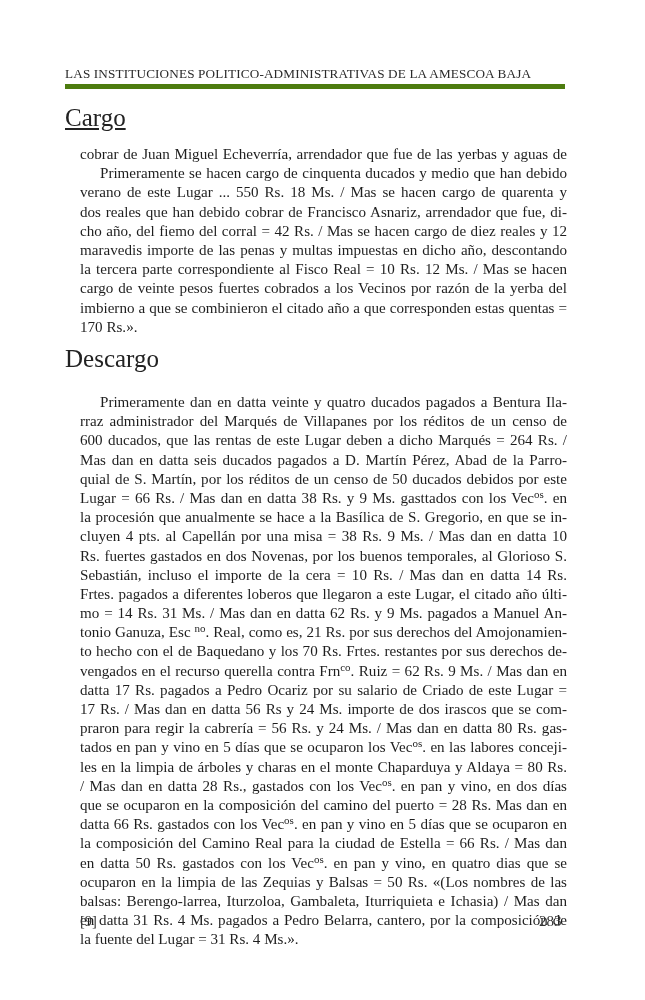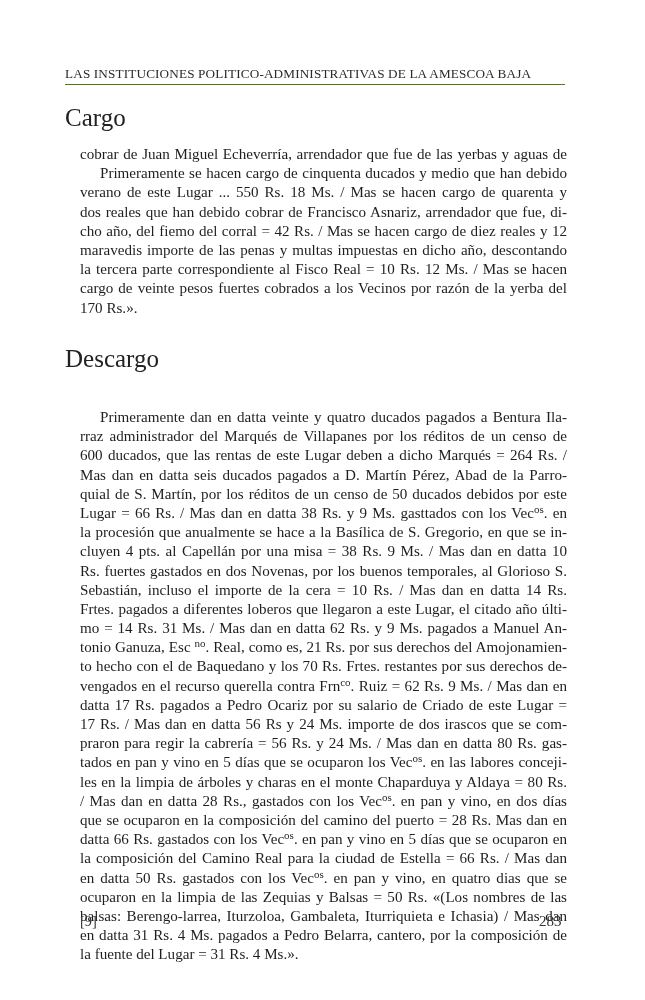--- a/index.html
+++ b/index.html
@@ -1,49 +1,50 @@
 <!DOCTYPE html>
 <html><head>
 <meta charset="utf-8">
 <style>
   html, body { margin: 0; padding: 0; background: #ffffff; }
   body { width: 645px; height: 1000px; position: relative; overflow: hidden;
          font-family: "Liberation Serif", "DejaVu Serif", serif; color: #1e1e1e; }
   .running-head { position: absolute; left: 65px; top: 66px; width: 500px;
          font-size: 13.2px; letter-spacing: 0.15px; white-space: nowrap;
-         border-bottom: 1px solid #4d7c0f; padding-bottom: 2px; color: #2a2a2a; }
+         border-bottom: 5px solid #4d7c0f; padding-bottom: 2px; color: #2a2a2a; }
   .heading { position: absolute; left: 65px; font-size: 25px; font-weight: normal; margin: 0; color: #222; }
-  .h-cargo { top: 104px; }
+  .h-cargo { top: 104px; text-decoration: underline; }
   .h-descargo { top: 345px; }
   .para { position: absolute; left: 80px; width: 487px; font-size: 15.1px; line-height: 19.2px;
           text-align: justify; margin: 0; }
   .para .line { display: block; text-align: justify; text-align-last: justify; white-space: nowrap; height: 19.2px; }
   .para .line.last { text-align-last: left; }
   .para .line.indent { padding-left: 20px; }
   .p-cargo { top: 145px; }
-  .p-descargo { top: 408px; font-family: Liberation Serif, serif; }
+  .p-descargo { top: 393px; font-family: Liberation Serif, serif; }
   sup { font-size: 11px; line-height: 0; vertical-align: 5px; }
   .footer-left { position: absolute; left: 80px; top: 913px; font-size: 14.5px; color: #333; }
   .footer-right { position: absolute; left: 539px; top: 913px; font-size: 15px; color: #333; }
 </style>
 </head>
 <body>
 
 <div class="running-head">LAS INSTITUCIONES POLITICO-ADMINISTRATIVAS DE LA AMESCOA BAJA</div>
 
 <h2 class="heading h-cargo">Cargo</h2>
 <div class="para p-cargo">
     <span class="line">cobrar de Juan Miguel Echeverría, arrendador que fue de las yerbas y aguas de</span>
     <span class="line indent">Primeramente se hacen cargo de cinquenta ducados y medio que han debido</span>
     <span class="line">verano de este Lugar ... 550 Rs. 18 Ms. / Mas se hacen cargo de quarenta y</span>
     <span class="line">dos reales que han debido cobrar de Francisco Asnariz, arrendador que fue, di-</span>
     <span class="line">cho año, del fiemo del corral = 42 Rs. / Mas se hacen cargo de diez reales y 12</span>
     <span class="line">maravedis importe de las penas y multas impuestas en dicho año, descontando</span>
     <span class="line">la tercera parte correspondiente al Fisco Real = 10 Rs. 12 Ms. / Mas se hacen</span>
     <span class="line">cargo de veinte pesos fuertes cobrados a los Vecinos por razón de la yerba del</span>
+    <span class="line">imbierno a que se combinieron el citado año a que corresponden estas quentas =</span>
     <span class="line last">170 Rs.».</span>
   </div>
 
 <h2 class="heading h-descargo">Descargo</h2>
 <div class="para p-descargo">
     <span class="line indent">Primeramente dan en datta veinte y quatro ducados pagados a Bentura Ila-</span>
     <span class="line">rraz administrador del Marqués de Villapanes por los réditos de un censo de</span>
     <span class="line">600 ducados, que las rentas de este Lugar deben a dicho Marqués = 264 Rs. /</span>
     <span class="line">Mas dan en datta seis ducados pagados a D. Martín Pérez, Abad de la Parro-</span>
     <span class="line">quial de S. Martín, por los réditos de un censo de 50 ducados debidos por este</span>

